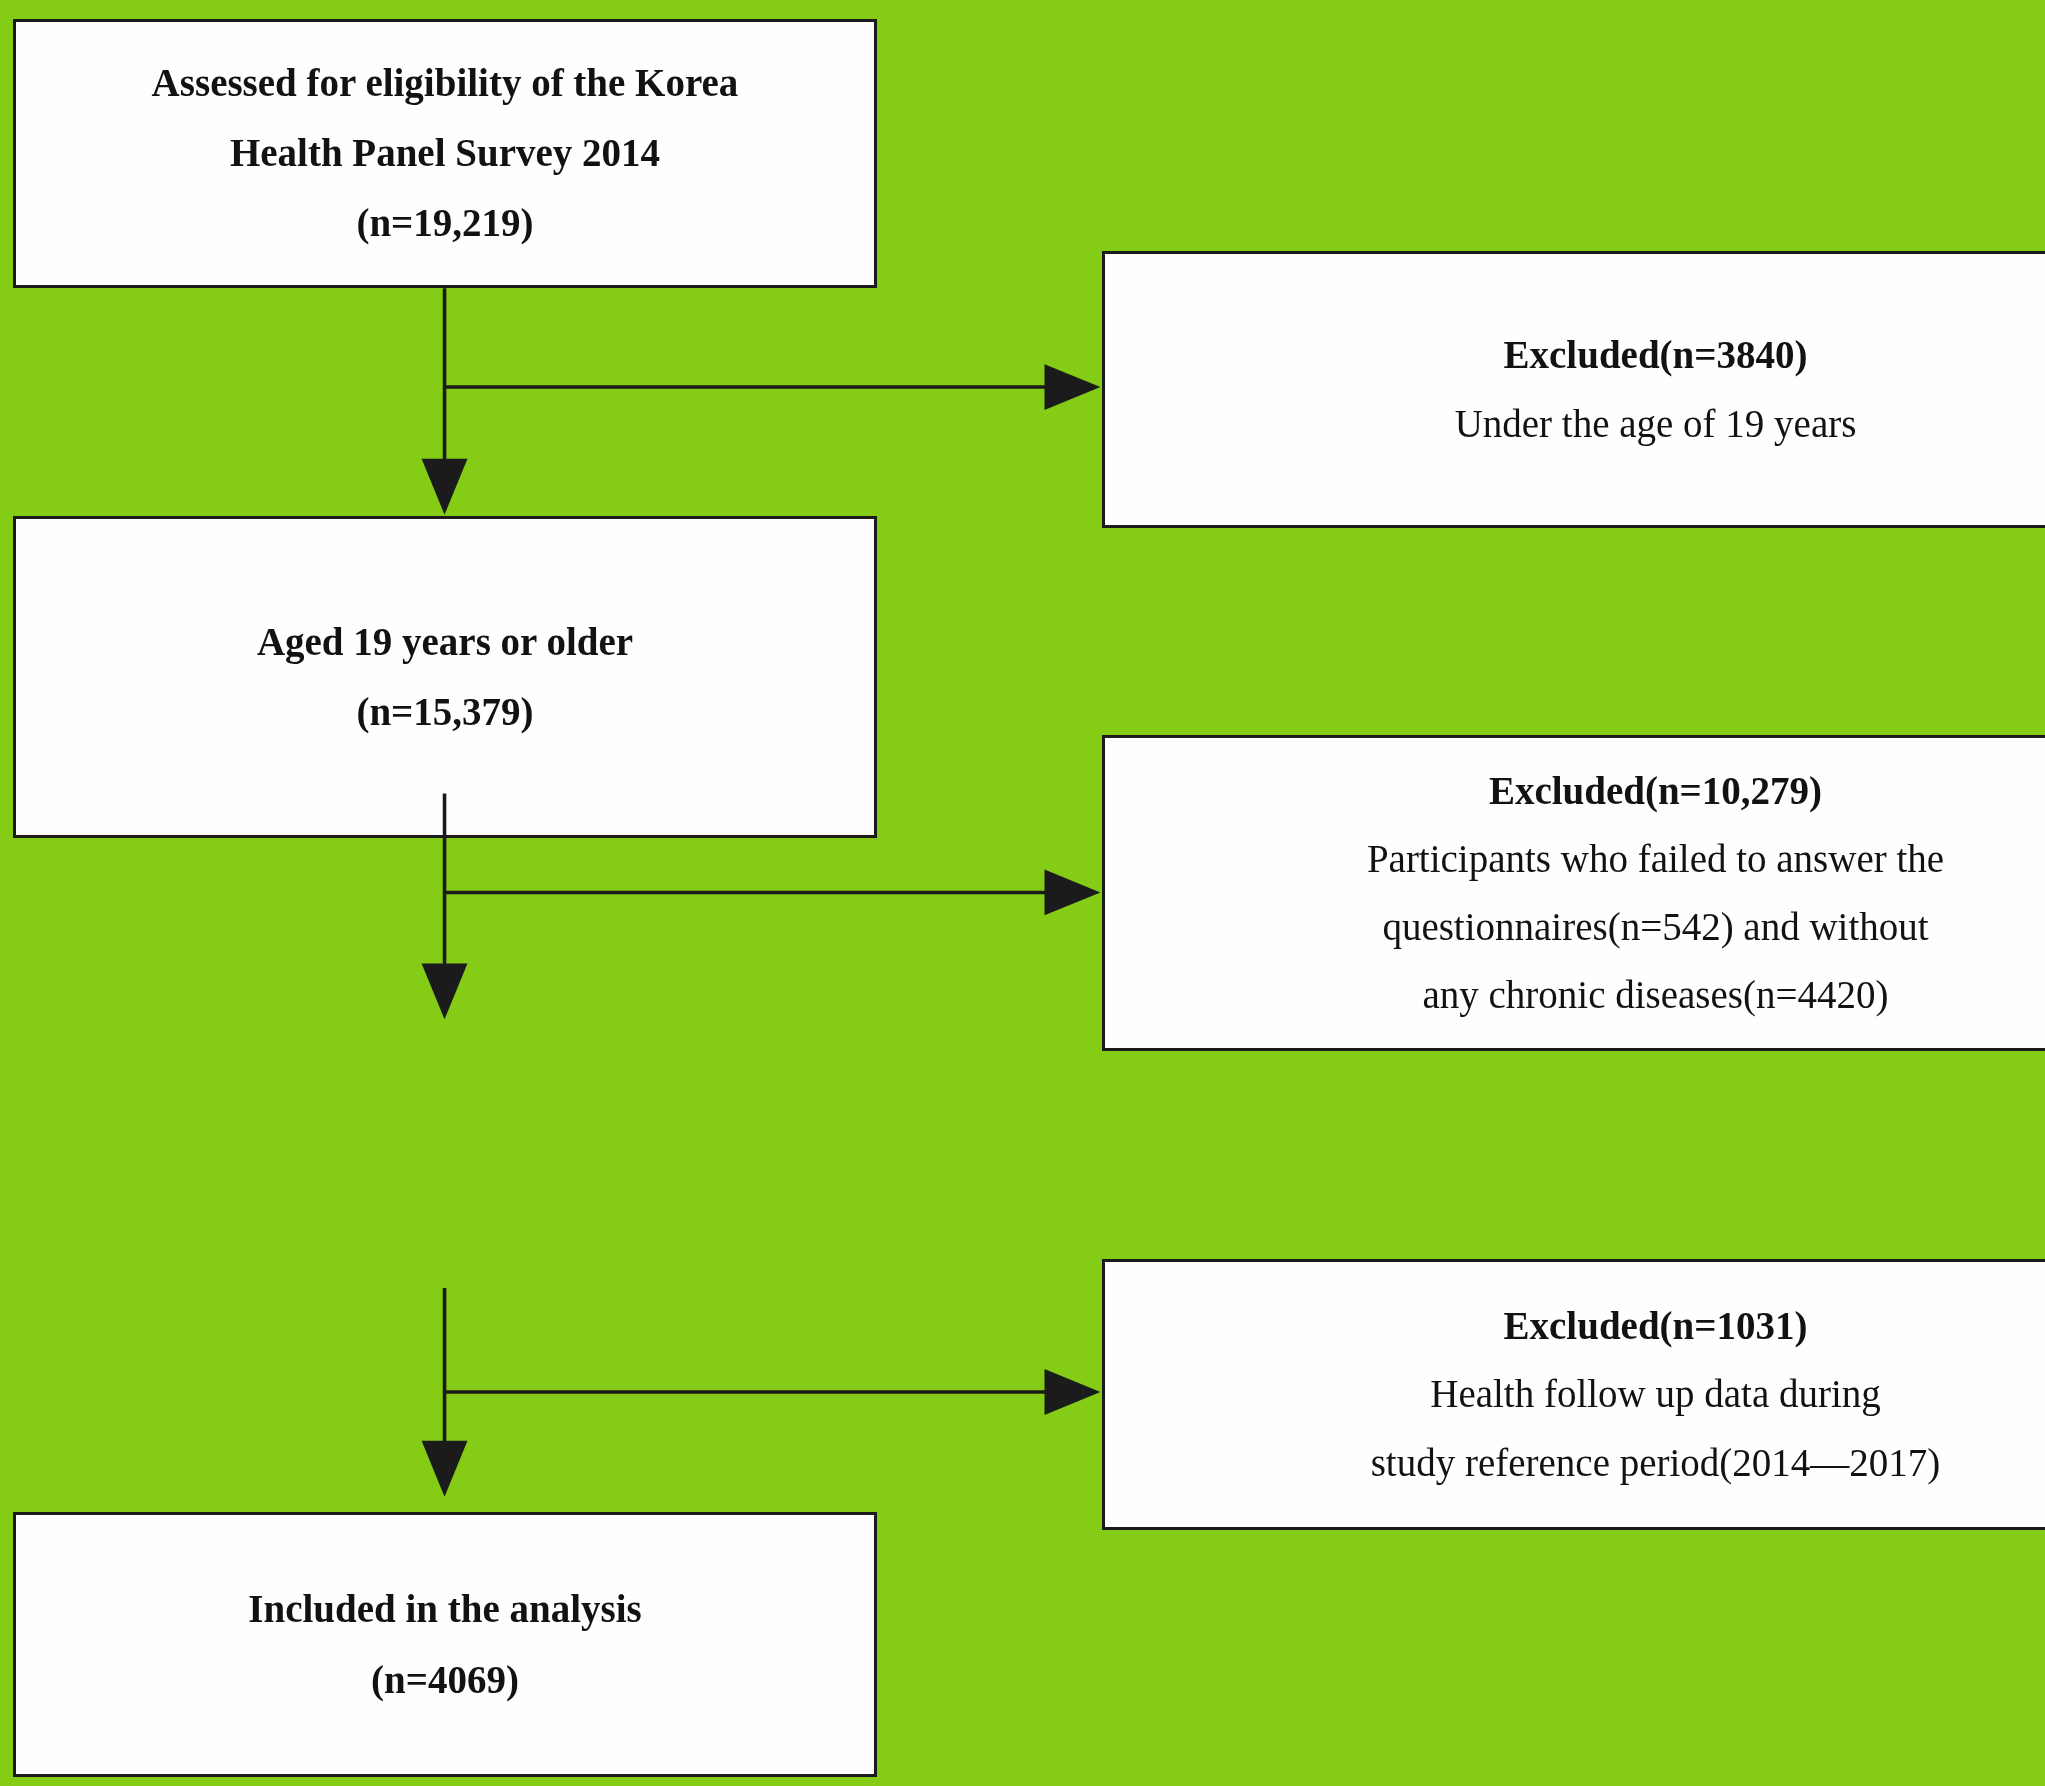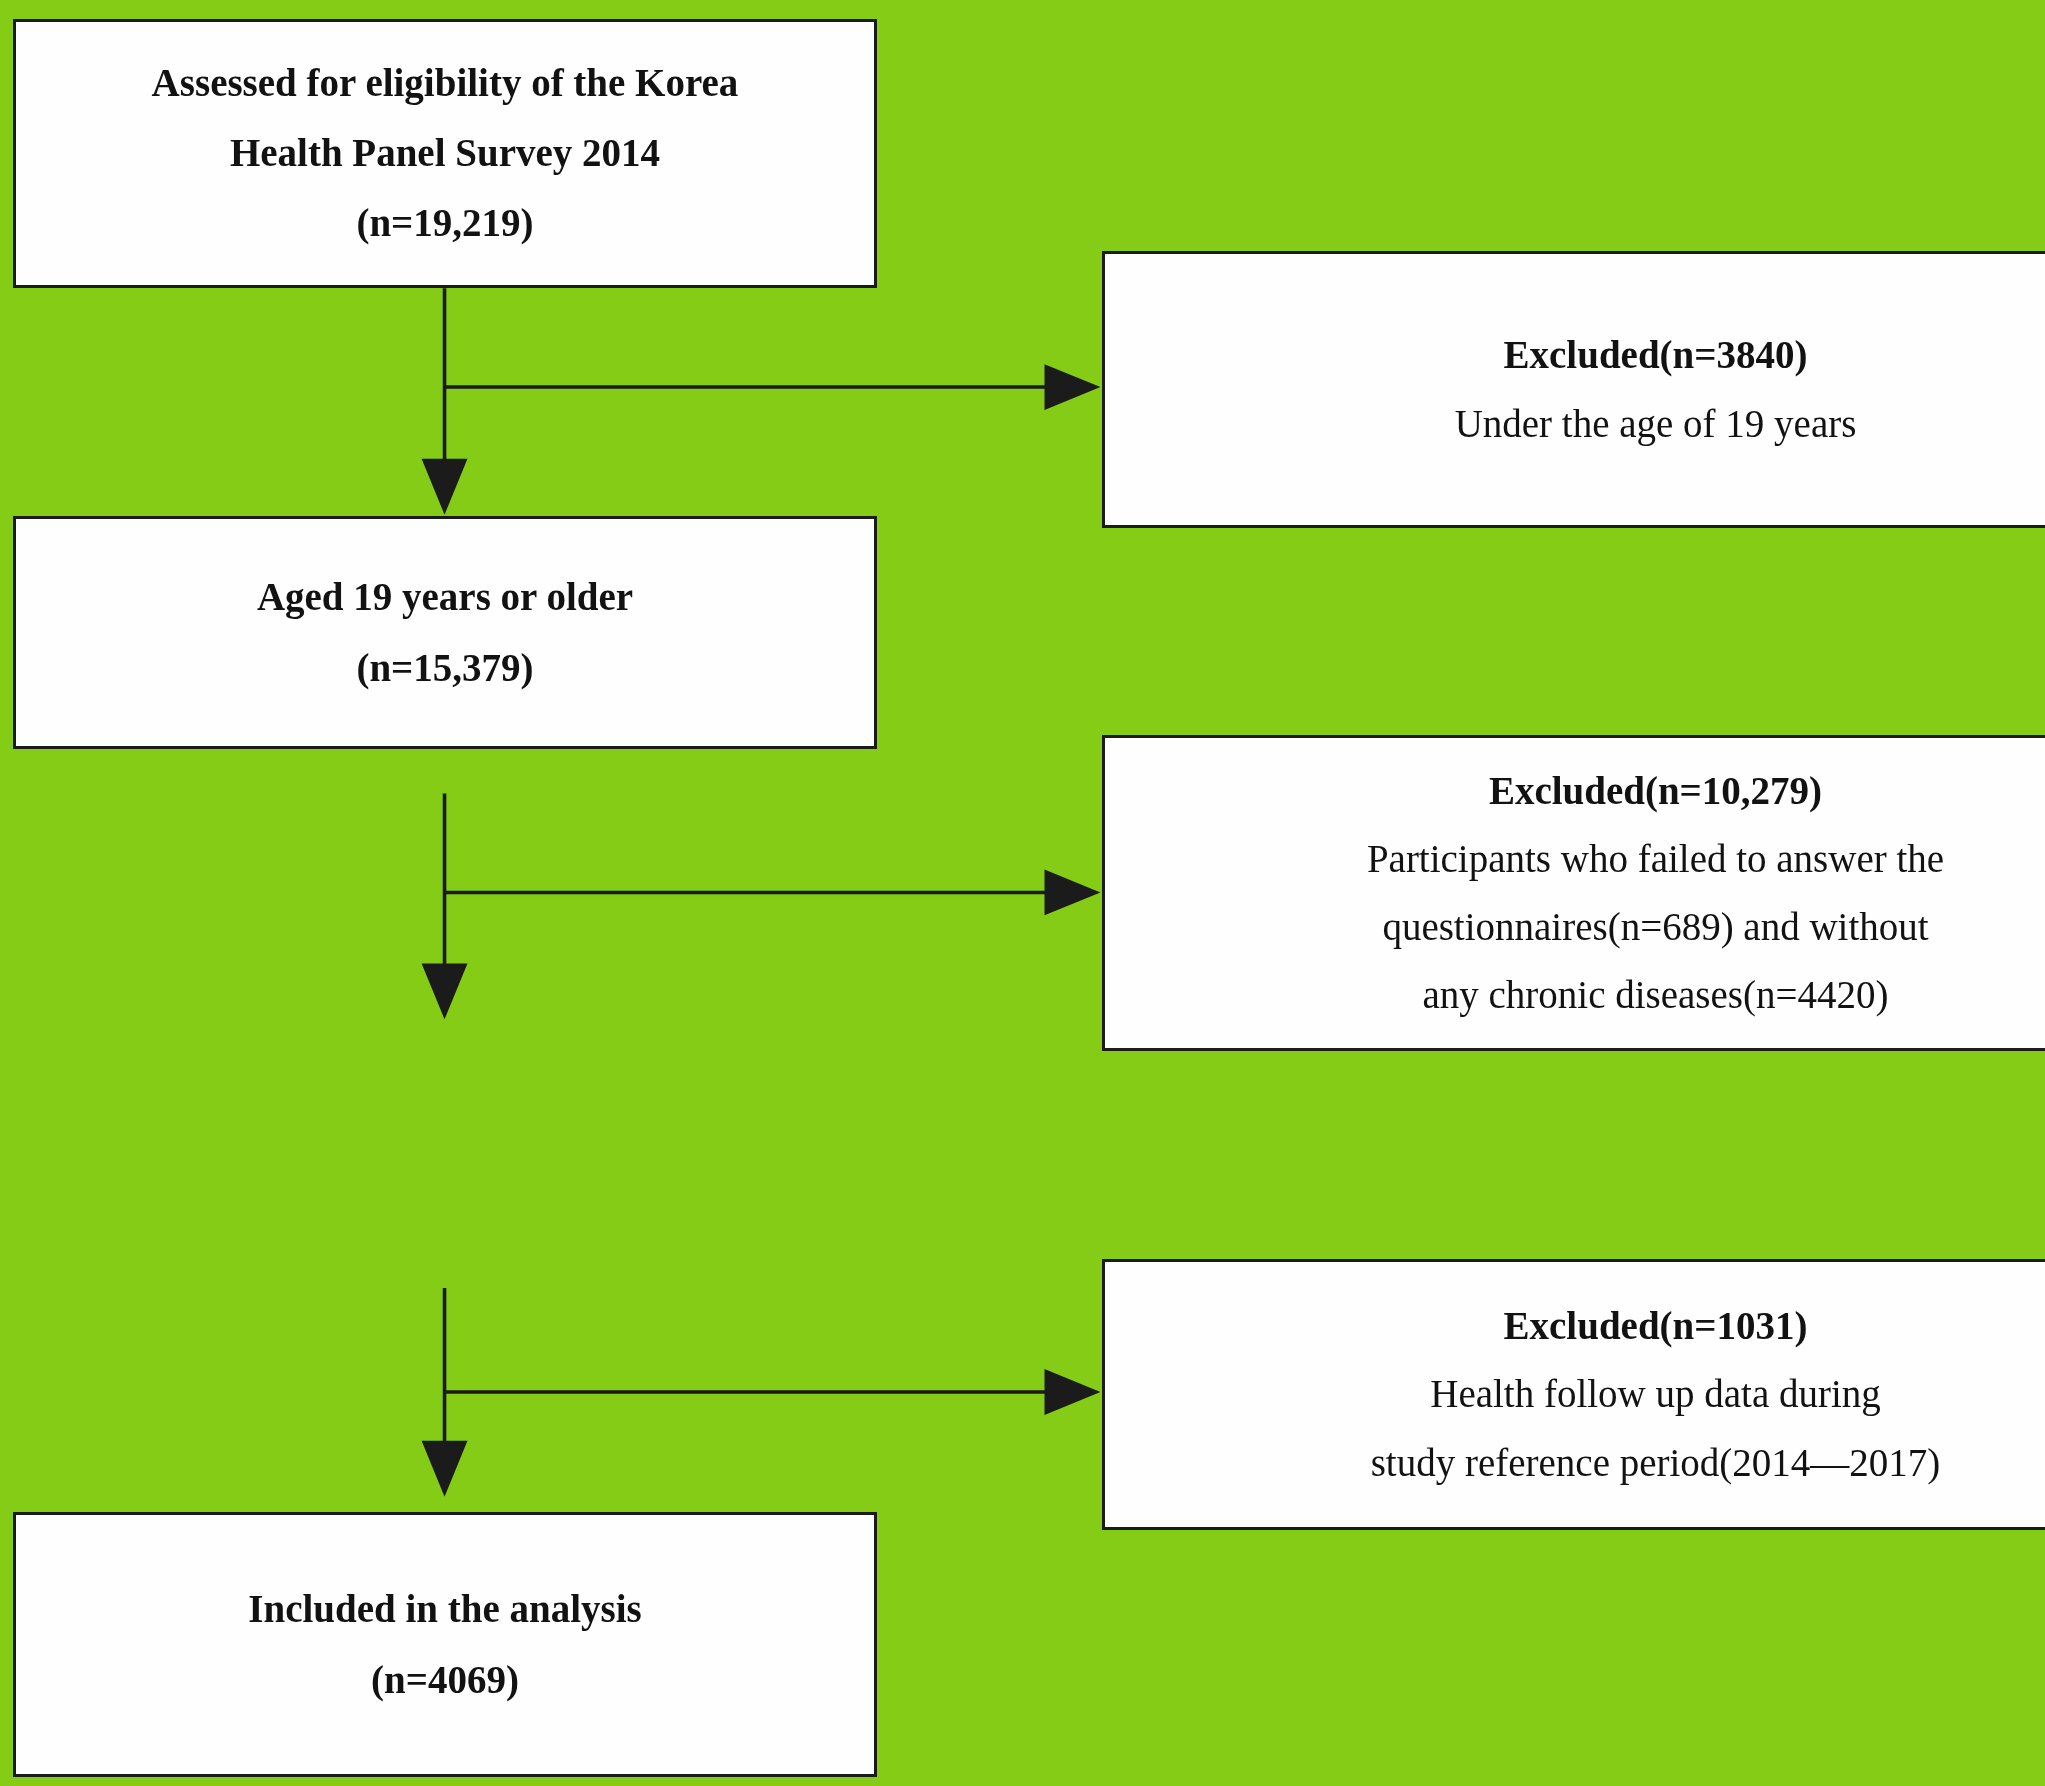--- a/index.html
+++ b/index.html
@@ -48,21 +48,21 @@
     line-height: 1.75;
     white-space: nowrap;
   }
   .excl-box .line {
     font-weight: normal;
     font-size: 39px;
     line-height: 1.75;
     white-space: nowrap;
   }
   #box-1 { top: 18.6px;   height: 269px; }
-  #box-2 { top: 516px;  height: 233px; align-items: center; }
+  #box-2 { top: 516px;  height: 322px; align-items: center; }
   #box-3 { top: 1021px; height: 267px; }
   #box-4 { top: 1512px; height: 265px; }
   #excl-1 { top: 251px;  height: 277px; }
   #excl-2 { top: 735px; height: 316px; }
   #excl-3 { top: 1259px; height: 271px; }
   #arrow-layer {
     position: absolute;
     top: 0; left: 0;
     width: 2046px;
     height: 1787px;
@@ -94,21 +94,21 @@
   </div>
 
   <div class="fbox excl-box" id="excl-1">
     <div class="etitle">Excluded(n=3840)</div>
     <div class="line">Under the age of 19 years</div>
   </div>
 
   <div class="fbox excl-box" id="excl-2">
     <div class="etitle">Excluded(n=10,279)</div>
     <div class="line">Participants who failed to answer the</div>
-    <div class="line">questionnaires(n=689) and without</div>
+    <div class="line">questionnaires(n=542) and without</div>
     <div class="line">any chronic diseases(n=4420)</div>
   </div>
 
   <div class="fbox excl-box" id="excl-3">
     <div class="etitle">Excluded(n=1031)</div>
     <div class="line">Health follow up data during</div>
     <div class="line">study reference period(2014—2017)</div>
   </div>
 
   <svg id="arrow-layer" viewBox="0 0 2854 2493" xmlns="http://www.w3.org/2000/svg">

